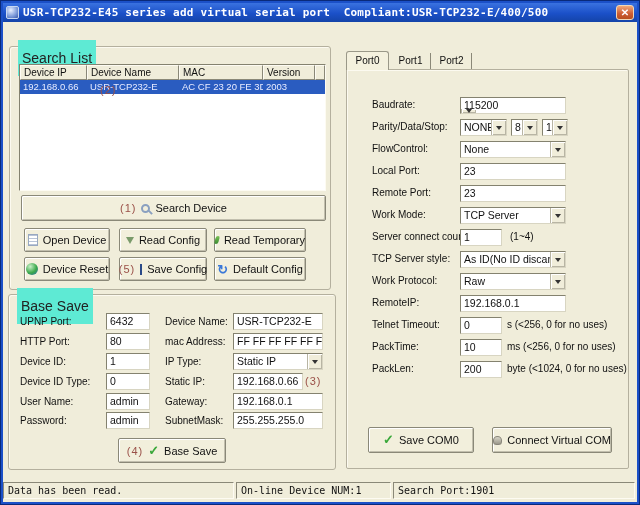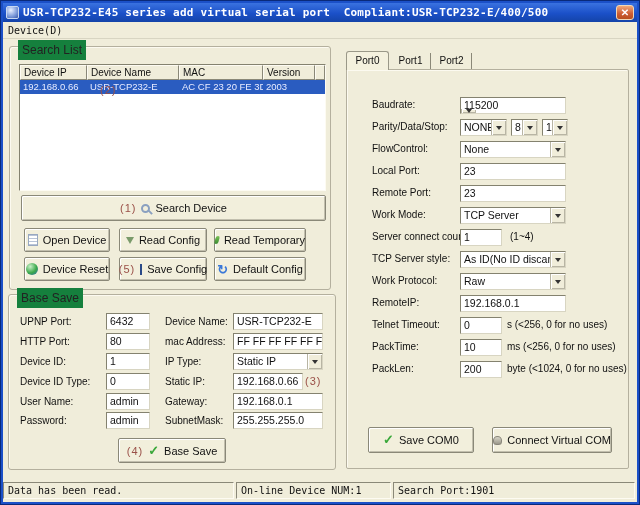--- a/index.html
+++ b/index.html
@@ -42,22 +42,22 @@
     display:flex; align-items:center; padding-left:5px;
     font-family:"DejaVu Sans Mono", monospace; font-size:10px; color:#111;
   }
 
   
   .groupbox {
     position:absolute; border:1px solid #b4b09e; border-radius:3px;
     box-shadow:inset 1px 1px 0 #fcfaf0;
   }
   .groupbox .gb-label {
-    position:absolute; top:-7px; left:8px; background:#15803d; padding:4px 4px;
-    font-size:12px; color:#222; line-height:12px;
+    position:absolute; top:-7px; left:8px; background:#5eead4; padding:12px 4px;
+    font-size:14px; color:#222; line-height:12px;
   }
 
   
   .table {
     position:absolute; background:#fff; border:1px solid;
     border-color:#84826f #fdfbf2 #fdfbf2 #84826f;
   }
   .thead { display:flex; height:15px; }
   .th {
     background:#f0edda; border:1px solid; border-color:#fdfbf2 #8a8878 #8a8878 #fdfbf2;
@@ -134,23 +134,20 @@
 <body>
 
 <div class="window">
 
   <div class="titlebar">
     <span class="app-icon"></span>
     <span class="title-text">USR-TCP232-E45 series add virtual serial port  Compliant:USR-TCP232-E/400/500</span>
     <span class="close-btn">✕</span>
   </div>
 
-  <div class="menubar">
-    <span>Device(D)</span>
-  </div>
 
   <div class="groupbox" style="left:6px; top:43px; width:322px; height:244px;">
     <span class="gb-label">Search List</span>
   </div>
 
   <div class="table" style="left:16px; top:61px; width:307px; height:127px;">
     <div class="thead">
       <div class="th" style="width:67px;">Device IP</div>
       <div class="th" style="width:92px;">Device Name</div>
       <div class="th" style="width:84px;">MAC</div>

